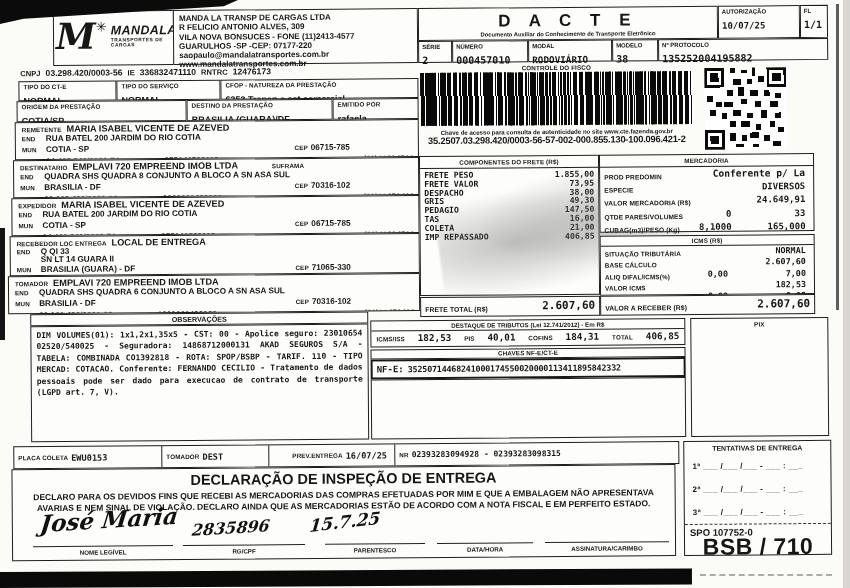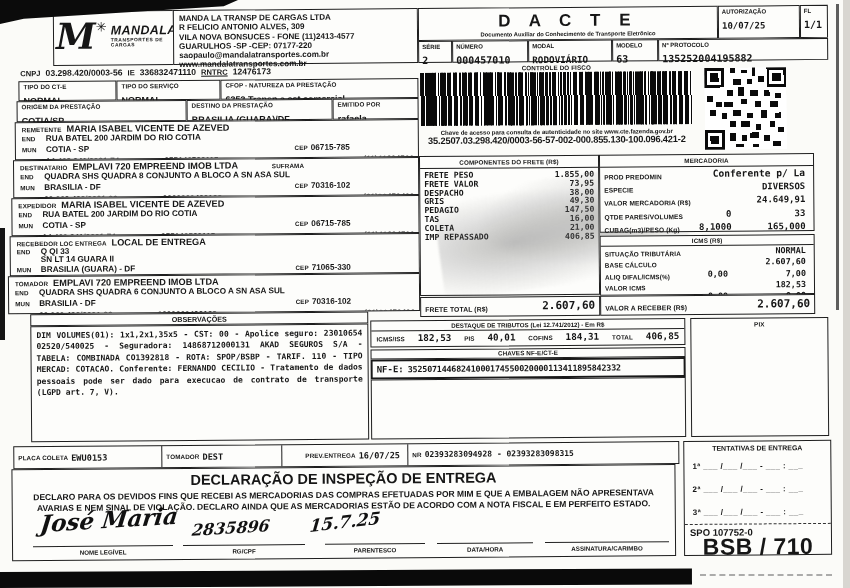--- a/index.html
+++ b/index.html
@@ -118,33 +118,33 @@
   <div class="abs bx" style="left:424px; top:35px; width:76px; height:22px; padding:2px 3px;">
     <span class="celllab">NÚMERO</span>
     <span class="mono cellval">000457010</span>
   </div>
   <div class="abs bx" style="left:500px; top:35px; width:84px; height:22px; padding:2px 3px;">
     <span class="celllab">MODAL</span>
     <span class="mono" style="font-size:9.3px;">RODOVIÁRIO</span>
   </div>
   <div class="abs bx" style="left:584px; top:35px; width:46px; height:22px; padding:2px 3px;">
     <span class="celllab">MODELO</span>
-    <span class="mono cellval">63</span>
+    <span class="mono cellval">38</span>
   </div>
   <div class="abs bx" style="left:630px; top:35px; width:170px; height:22px; padding:2px 3px;">
     <span class="celllab">Nº PROTOCOLO</span>
     <span class="mono cellval">135252004195882</span>
   </div>
 
   <div class="abs" style="left:-8px; top:59px; width:400px; display:flex; gap:5px; align-items:baseline; white-space:nowrap;">
     <span class="b" style="font-size:7.6px;">CNPJ</span>
     <span class="b" style="font-size:8.6px;">03.298.420/0003-56</span>
     <span class="b" style="font-size:7.6px;">IE</span>
     <span class="b" style="font-size:8.6px;text-align:right;">336832471110</span>
-    <span class="b" style="font-size:7.6px;text-decoration:underline;">RNTRC</span>
+    <span class="b" style="font-size:7.6px;">RNTRC</span>
     <span class="b" style="font-size:8.6px;">12476173</span>
   </div>
 
   <div class="abs ctr lab" style="left:390px; top:59px; width:276px;">CONTROLE DO FISCO</div>
   <div class="abs barcode" style="left:392px; top:67px; width:272px; height:53px;"></div>
   <svg class="abs" style="left:676px; top:64px;" width="82" height="82" viewBox="0 0 29 29" shape-rendering="crispEdges">
     <rect width="29" height="29" fill="#fff"></rect>
     <g fill="#0a0a0a">
       <rect x="0" y="0" width="7" height="7"></rect>
         <rect x="22" y="0" width="7" height="7"></rect>
@@ -432,21 +432,21 @@
     <span class="mono" style="font-size:9px;">NF-E:</span>
     <span class="mono" style="font-size:8.4px; letter-spacing:-.2px;">35250714468241000174550020000113411895842332</span>
   </div>
   <div class="abs bx" style="left:340px; top:373px; width:315px; height:60px;"></div>
 
   <div class="abs bx" style="left:-18px; top:437px; width:666px; height:23px; display:flex;">
     <div class="dcell" style="width:148px;">
         <span class="lab">PLACA COLETA</span>
         <span class="mono">EWU0153</span>
       </div>
-    <div class="dcell" style="width:120px;">
+    <div class="dcell" style="width:107px;">
         <span class="lab">TOMADOR</span>
         <span class="mono">DEST</span>
       </div>
     <div class="dcell" style="width:126px;padding-left:23px;">
         <span class="lab">PREV.ENTREGA</span>
         <span class="mono">16/07/25</span>
       </div>
     <div class="dcell" style="flex:1;">
         <span class="lab">NR</span>
         <span class="mono" style="font-size:8px;">02393283094928 - 02393283098315</span>

